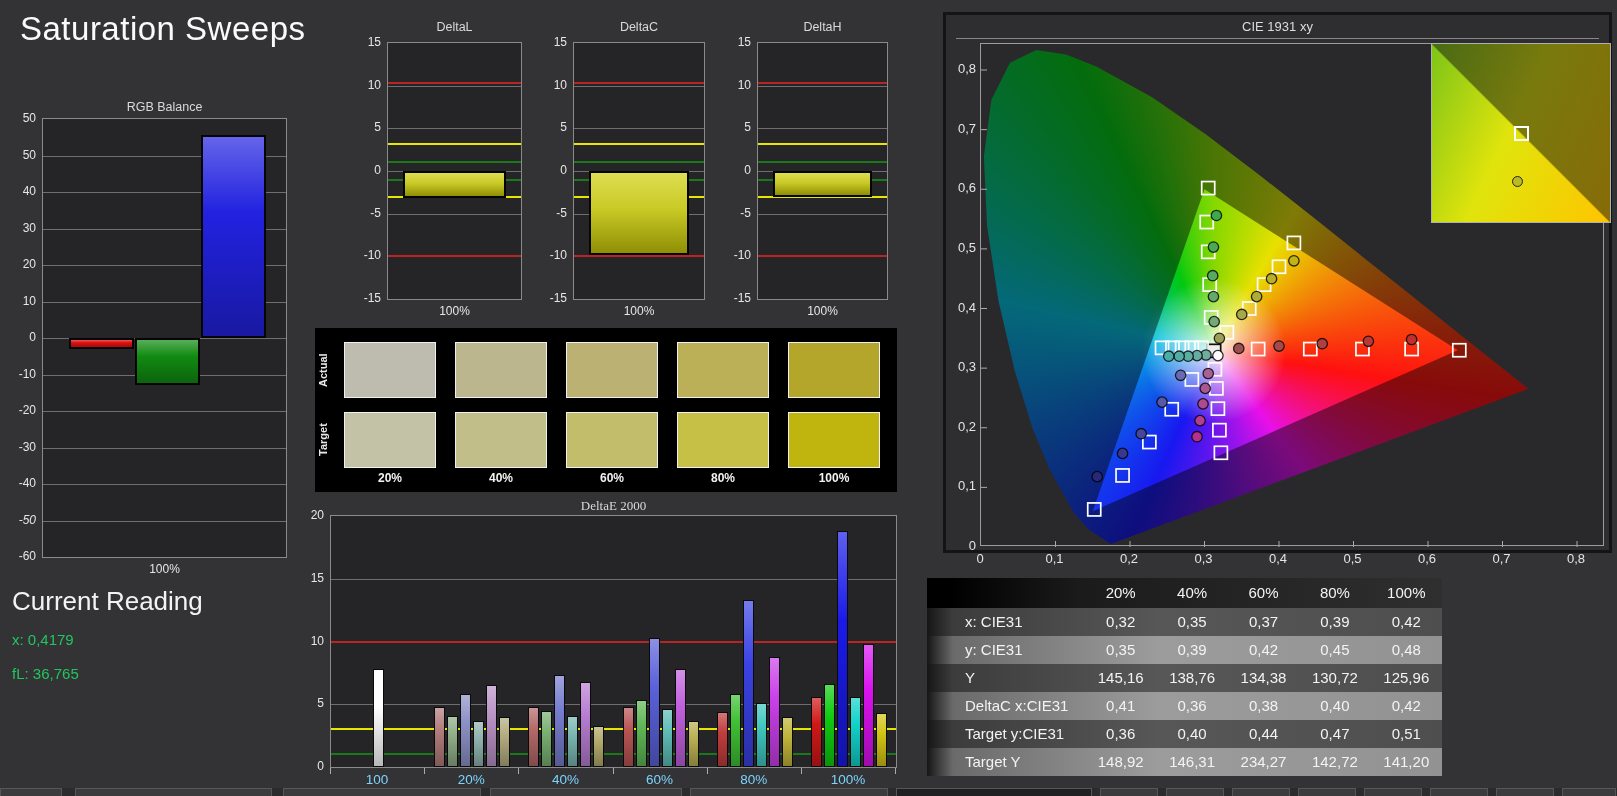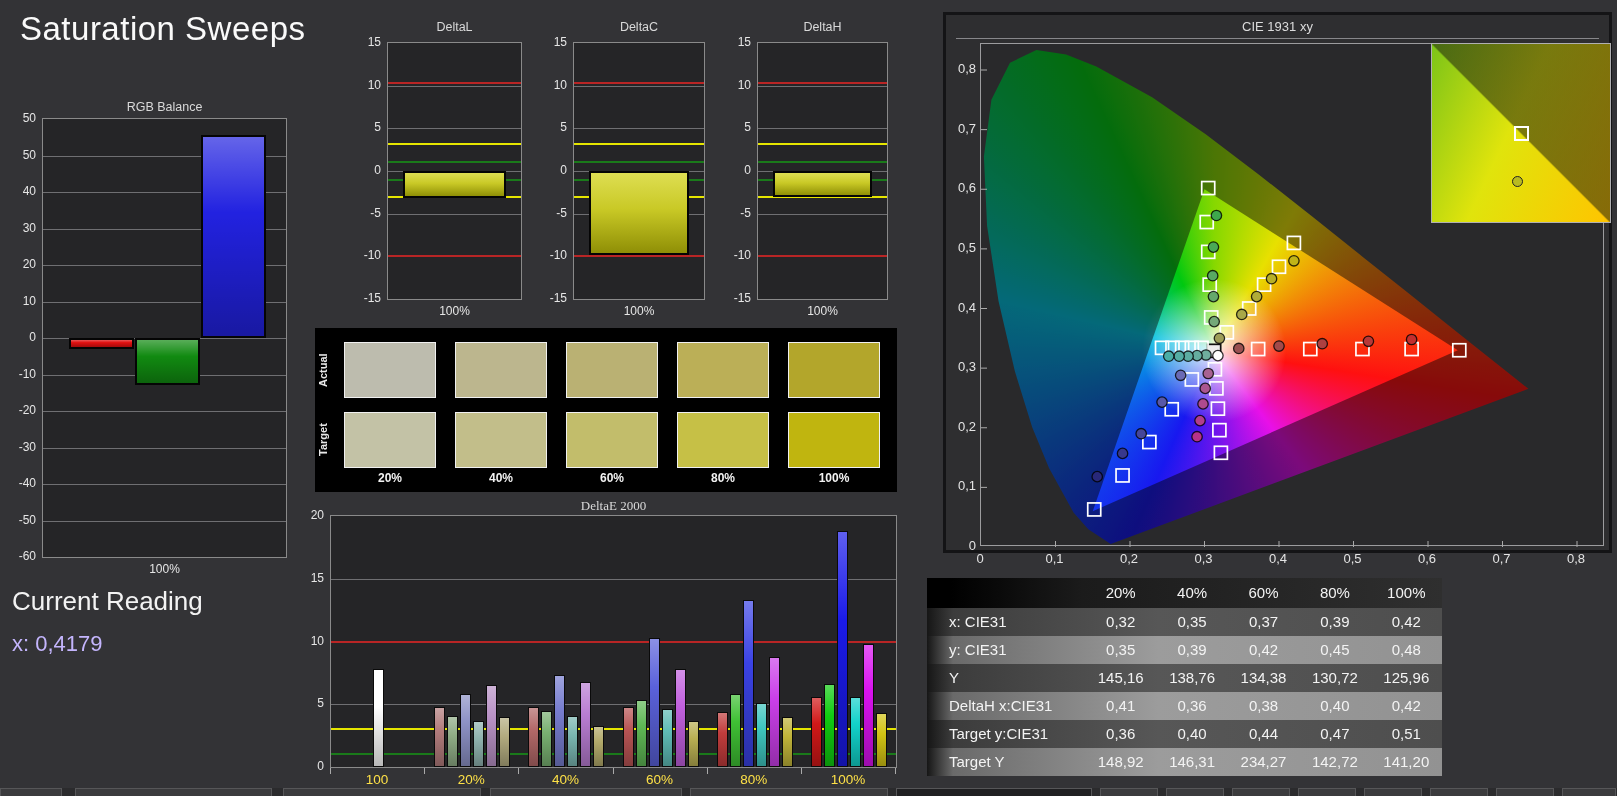--- a/index.html
+++ b/index.html
@@ -16,29 +16,29 @@
   .plot{position:absolute;background:#252527;border:1px solid #8a8a8a;box-sizing:border-box;}
   .gridline{position:absolute;left:0;right:0;height:1px;background:#6f6f72;}
   .refline{position:absolute;left:0;right:0;height:2px;}
   .vbar{position:absolute;box-sizing:border-box;border:2px solid #050505;}
   .tick-label{position:absolute;font-size:12px;color:#e6e6e6;text-align:right;}
   .x-label{position:absolute;font-size:12px;color:#e6e6e6;text-align:center;}
   
   #page-title{left:20px;top:10px;font-size:33px;color:#fafafa;letter-spacing:.5px;}
   #readings{left:12px;top:586px;width:300px;}
   #readings .heading{font-size:26px;color:#f3f3f3;margin-bottom:14px;}
-  #readings .line{font-size:22px;color:#c4b5fd;margin-bottom:17px;}
+  #readings .line{font-size:15px;color:#22c55e;margin-bottom:17px;}
   
   #swatches{left:315px;top:328px;width:582px;height:164px;background:#000;}
   .swatch-cell{position:absolute;width:92px;height:56px;border:1px solid #f0f0f0;box-sizing:border-box;}
   .swatch-rowlabel{position:absolute;left:2px;width:16px;font-size:11px;font-weight:bold;color:#e8e8e8;
     writing-mode:vertical-rl;transform:rotate(180deg);text-align:center;}
   .swatch-pct{position:absolute;top:471px;width:92px;text-align:center;font-size:12px;font-weight:bold;color:#f2f2f2;}
   
-  .group-label{position:absolute;font-size:13.5px;color:#fde047;text-align:center;}
+  .group-label{position:absolute;font-size:13.5px;color:#7dd3fc;text-align:center;}
   .group-tick{position:absolute;width:1px;height:6px;background:#aaa;}
   
   #cie-panel{left:943px;top:12px;width:669px;height:541px;background:#2e2e30;border:3px solid #141416;box-sizing:border-box;}
   #cie-title{position:absolute;left:10px;right:10px;top:4px;text-align:center;font-size:13px;color:#dcdcdc;
     border-bottom:1px solid #87878a;padding-bottom:4px;}
   #cie-plot{position:absolute;left:34px;top:28px;width:624px;height:503px;background:#29292b;border:1px solid #9c9c9e;box-sizing:border-box;}
   #cie-horseshoe,#cie-triangle{position:absolute;left:0;top:0;width:624px;height:503px;
     background:
       radial-gradient(circle 100px at 233px 307px, rgba(255,255,255,0.92), rgba(255,255,255,0) 72%),
       conic-gradient(from 0deg at 233px 307px,
@@ -60,21 +60,21 @@
   #inset-circle{position:absolute;width:11px;height:11px;border-radius:50%;border:1.5px solid #222;box-sizing:border-box;}
   .cie-xtick,.cie-ytick{position:absolute;font-size:13px;color:#e4e4e4;}
   .cie-ytick{width:28px;text-align:right;}
   .cie-xtick{width:40px;text-align:center;}
   
   #data-table{left:927px;top:578px;width:515px;}
   .tbl-row{display:grid;grid-template-columns:158px repeat(5,1fr);height:28px;line-height:28px;font-size:15px;color:#f3f3f3;}
   .tbl-header{height:30px;line-height:30px;background:linear-gradient(90deg,#000 0,#000 24px,#1b1b1b 30%,#2f2f2f);}
   .tbl-row.dark{background:linear-gradient(90deg,#161616 0px,#3c3c3c 26px,#575757 45%,#4e4e4e);}
   .tbl-row.light{background:linear-gradient(90deg,#161616 0px,#6a6a6a 26px,#9c9c9c 45%,#929292);}
-  .tbl-label{padding-left:22px;white-space:nowrap;overflow:hidden;}
+  .tbl-label{padding-left:38px;white-space:nowrap;overflow:hidden;}
   .tbl-val{text-align:center;}
   
   #bottom-strip{left:0;top:788px;width:1617px;height:8px;background:#2b2b2d;}
   .bottom-tab{position:absolute;top:0;height:8px;background:#3b3b3d;border:1px solid #565658;border-bottom:none;box-sizing:border-box;}
   .bottom-tab.dark{background:#202022;}
 </style>
 </head>
 <body>
 
 <div class="abs" id="page-title">Saturation Sweeps</div>
@@ -102,21 +102,21 @@
     <div class="tick-label" style="left: 4px; top: 51.5px; width: 32px;">50</div>
     <div class="tick-label" style="left: 4px; top: 88px; width: 32px;">40</div>
     <div class="tick-label" style="left: 4px; top: 124.5px; width: 32px;">30</div>
     <div class="tick-label" style="left: 4px; top: 161px; width: 32px;">20</div>
     <div class="tick-label" style="left: 4px; top: 197.5px; width: 32px;">10</div>
     <div class="tick-label" style="left: 4px; top: 234px; width: 32px;">0</div>
     <div class="tick-label" style="left: 4px; top: 270.5px; width: 32px;">-10</div>
     <div class="tick-label" style="left: 4px; top: 307px; width: 32px;">-20</div>
     <div class="tick-label" style="left: 4px; top: 343.5px; width: 32px;">-30</div>
     <div class="tick-label" style="left: 4px; top: 380px; width: 32px;">-40</div>
-    <div class="tick-label" style="left: 4px; top: 416.5px; width: 32px;">-50</div>
+    <div class="tick-label" style="left: 4px; top: 416.5px; width: 32px; font-style: italic;">-50</div>
     <div class="tick-label" style="left: 4px; top: 453px; width: 32px;">-60</div>
   </div>
 
 <div class="abs" id="delta-l" style="left:345px;top:20px;width:180px;height:300px;">
   <div class="chart-title" style="left:42px;top:0;width:135px;">DeltaL</div>
   <div class="plot" style="left:42px;top:22px;width:135px;height:258px;">
       <div class="gridline" style="top: 213.333px;"></div>
       <div class="gridline" style="top: 170.667px;"></div>
       <div class="gridline" style="top: 128px;"></div>
       <div class="gridline" style="top: 85.3333px;"></div>
@@ -407,21 +407,21 @@
     </div>
     <div class="tbl-row dark">
       <div class="tbl-label">Y</div>
       <div class="tbl-val">145,16</div>
       <div class="tbl-val">138,76</div>
       <div class="tbl-val">134,38</div>
       <div class="tbl-val">130,72</div>
       <div class="tbl-val">125,96</div>
     </div>
     <div class="tbl-row light">
-      <div class="tbl-label">DeltaH x:CIE31</div>
+      <div class="tbl-label">DeltaC x:CIE31</div>
       <div class="tbl-val">0,41</div>
       <div class="tbl-val">0,36</div>
       <div class="tbl-val">0,38</div>
       <div class="tbl-val">0,40</div>
       <div class="tbl-val">0,42</div>
     </div>
     <div class="tbl-row dark">
       <div class="tbl-label">Target y:CIE31</div>
       <div class="tbl-val">0,36</div>
       <div class="tbl-val">0,40</div>
@@ -435,20 +435,21 @@
       <div class="tbl-val">146,31</div>
       <div class="tbl-val">234,27</div>
       <div class="tbl-val">142,72</div>
       <div class="tbl-val">141,20</div>
     </div>
   </div>
 
 <div class="abs" id="readings">
   <div class="heading">Current Reading</div>
   <div class="line">x: 0,4179</div>
+  <div class="line">fL: 36,765</div>
 </div>
 
 <div class="abs" id="bottom-strip">
     <div class="bottom-tab" style="left: 0px; width: 62px;"></div>
     <div class="bottom-tab" style="left: 75px; width: 197px;"></div>
     <div class="bottom-tab" style="left: 283px; width: 198px;"></div>
     <div class="bottom-tab" style="left: 490px; width: 192px;"></div>
     <div class="bottom-tab" style="left: 690px; width: 198px;"></div>
     <div class="bottom-tab dark" style="left: 896px; width: 196px;"></div>
     <div class="bottom-tab" style="left: 1100px; width: 58px;"></div>

